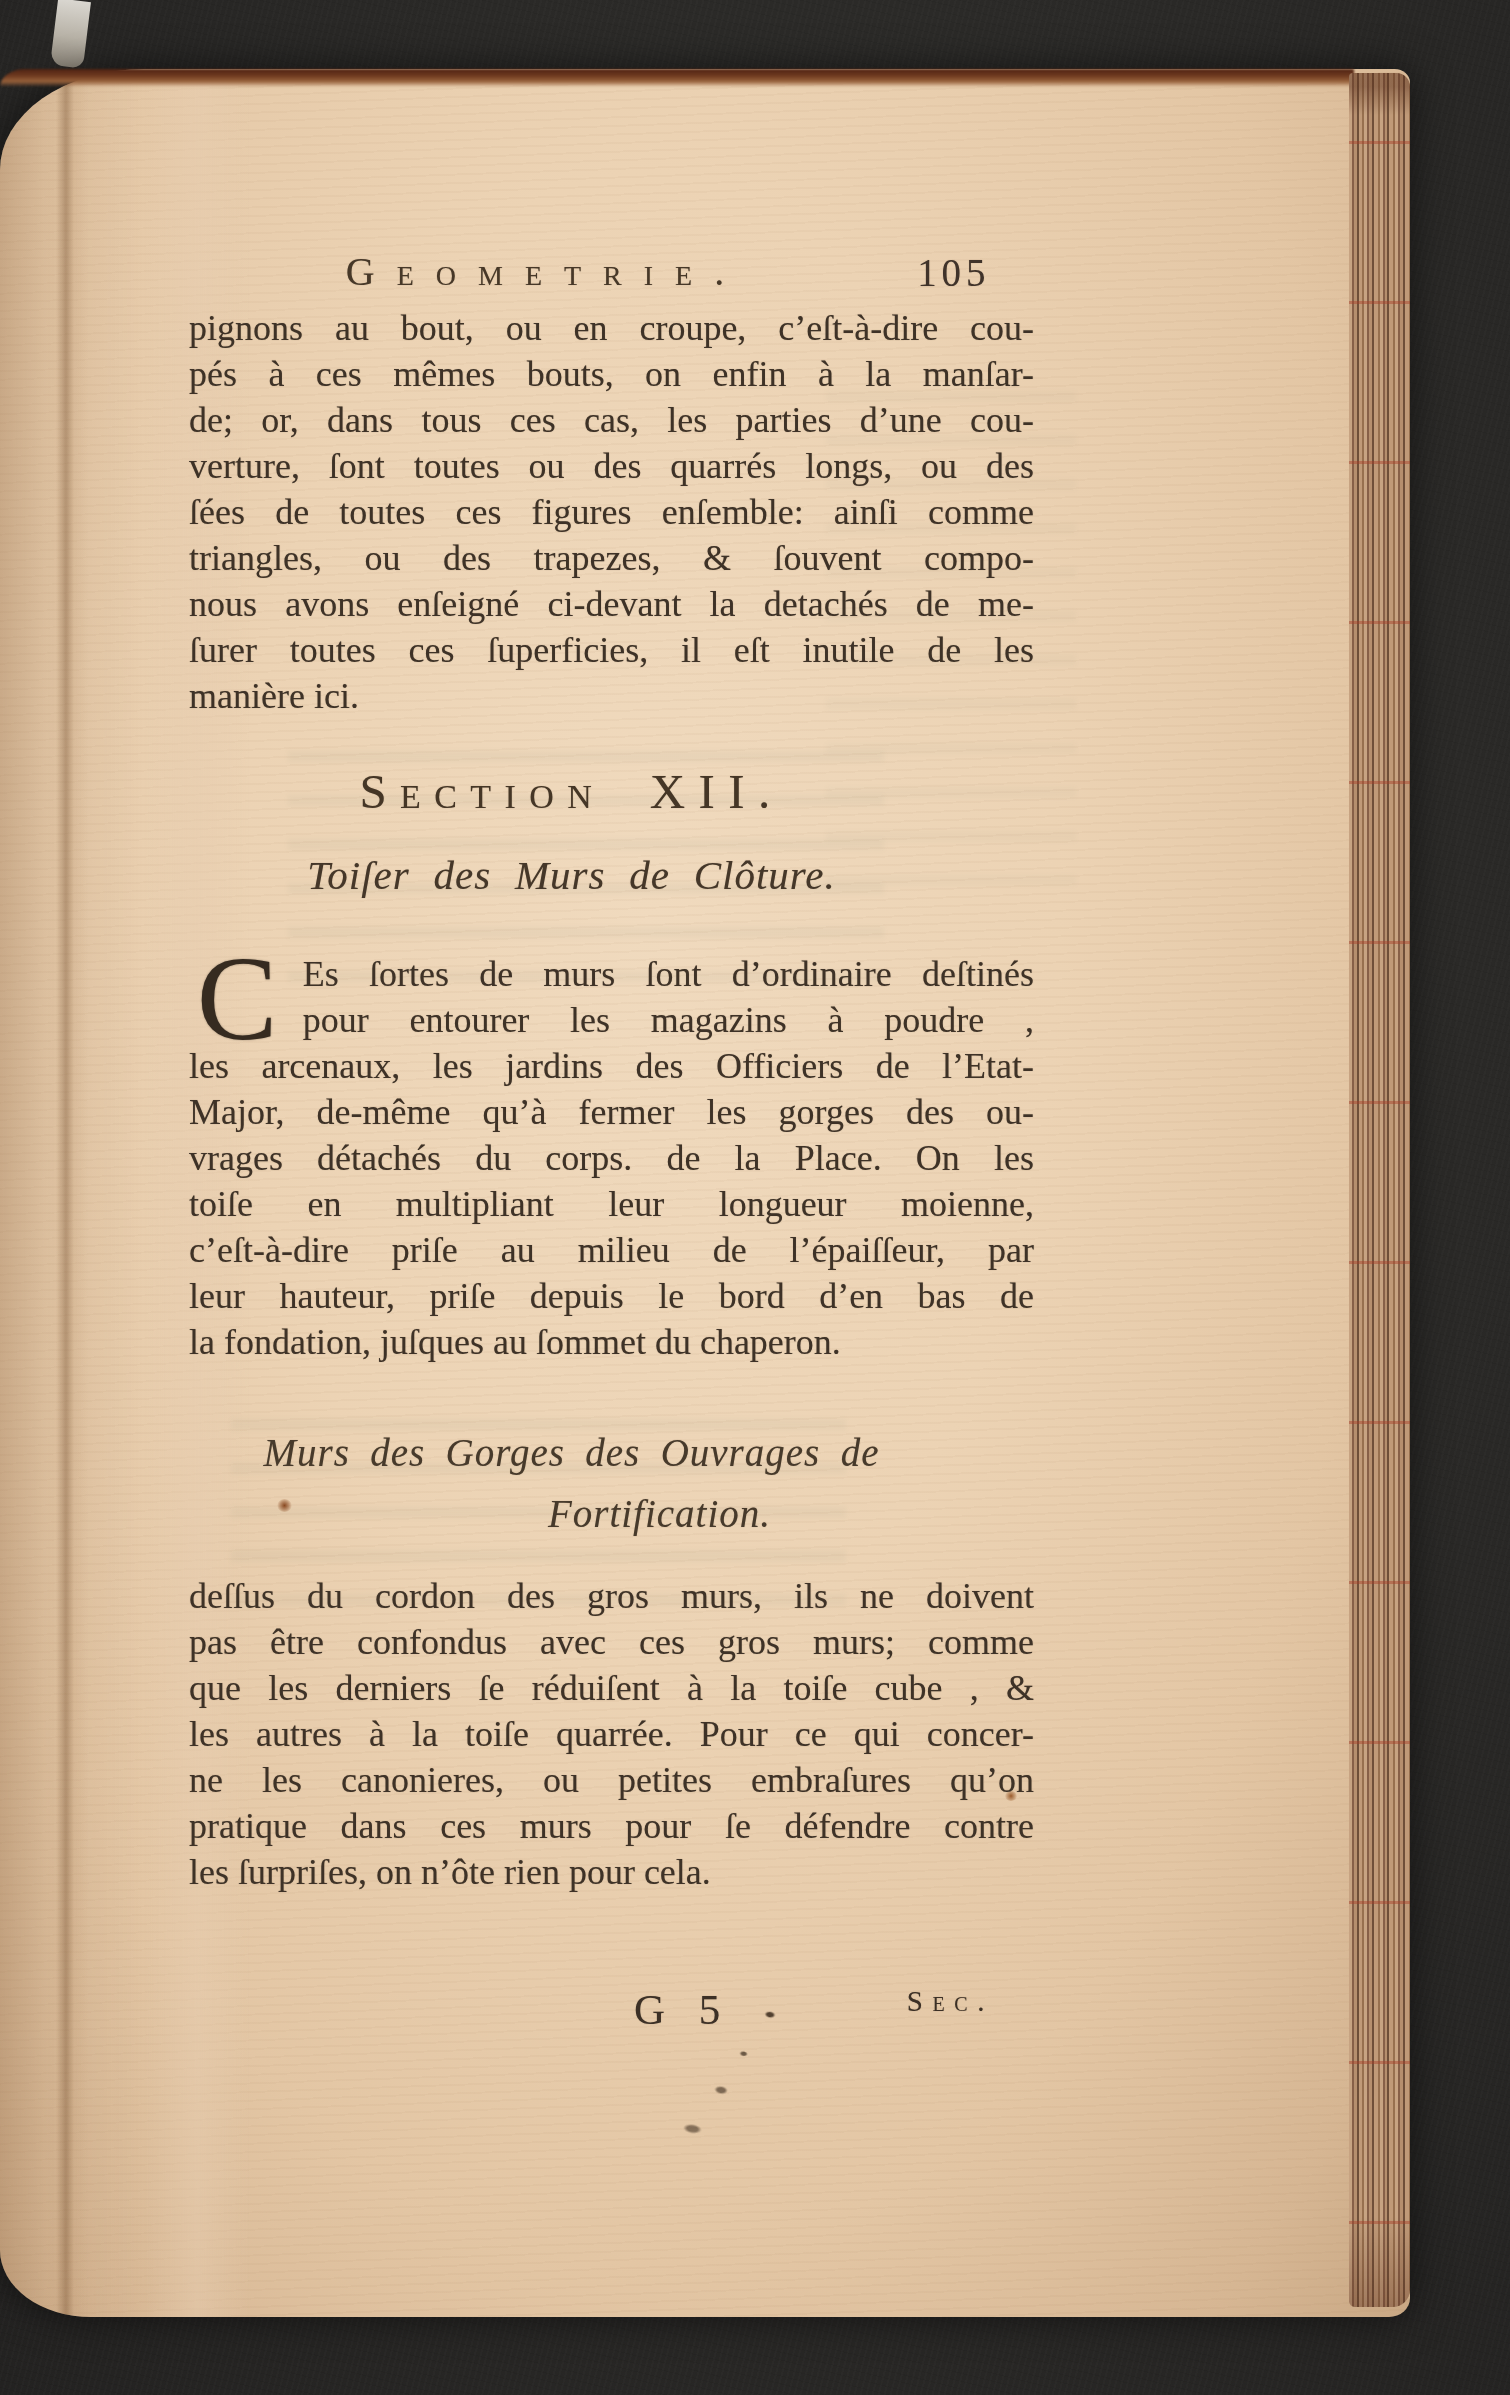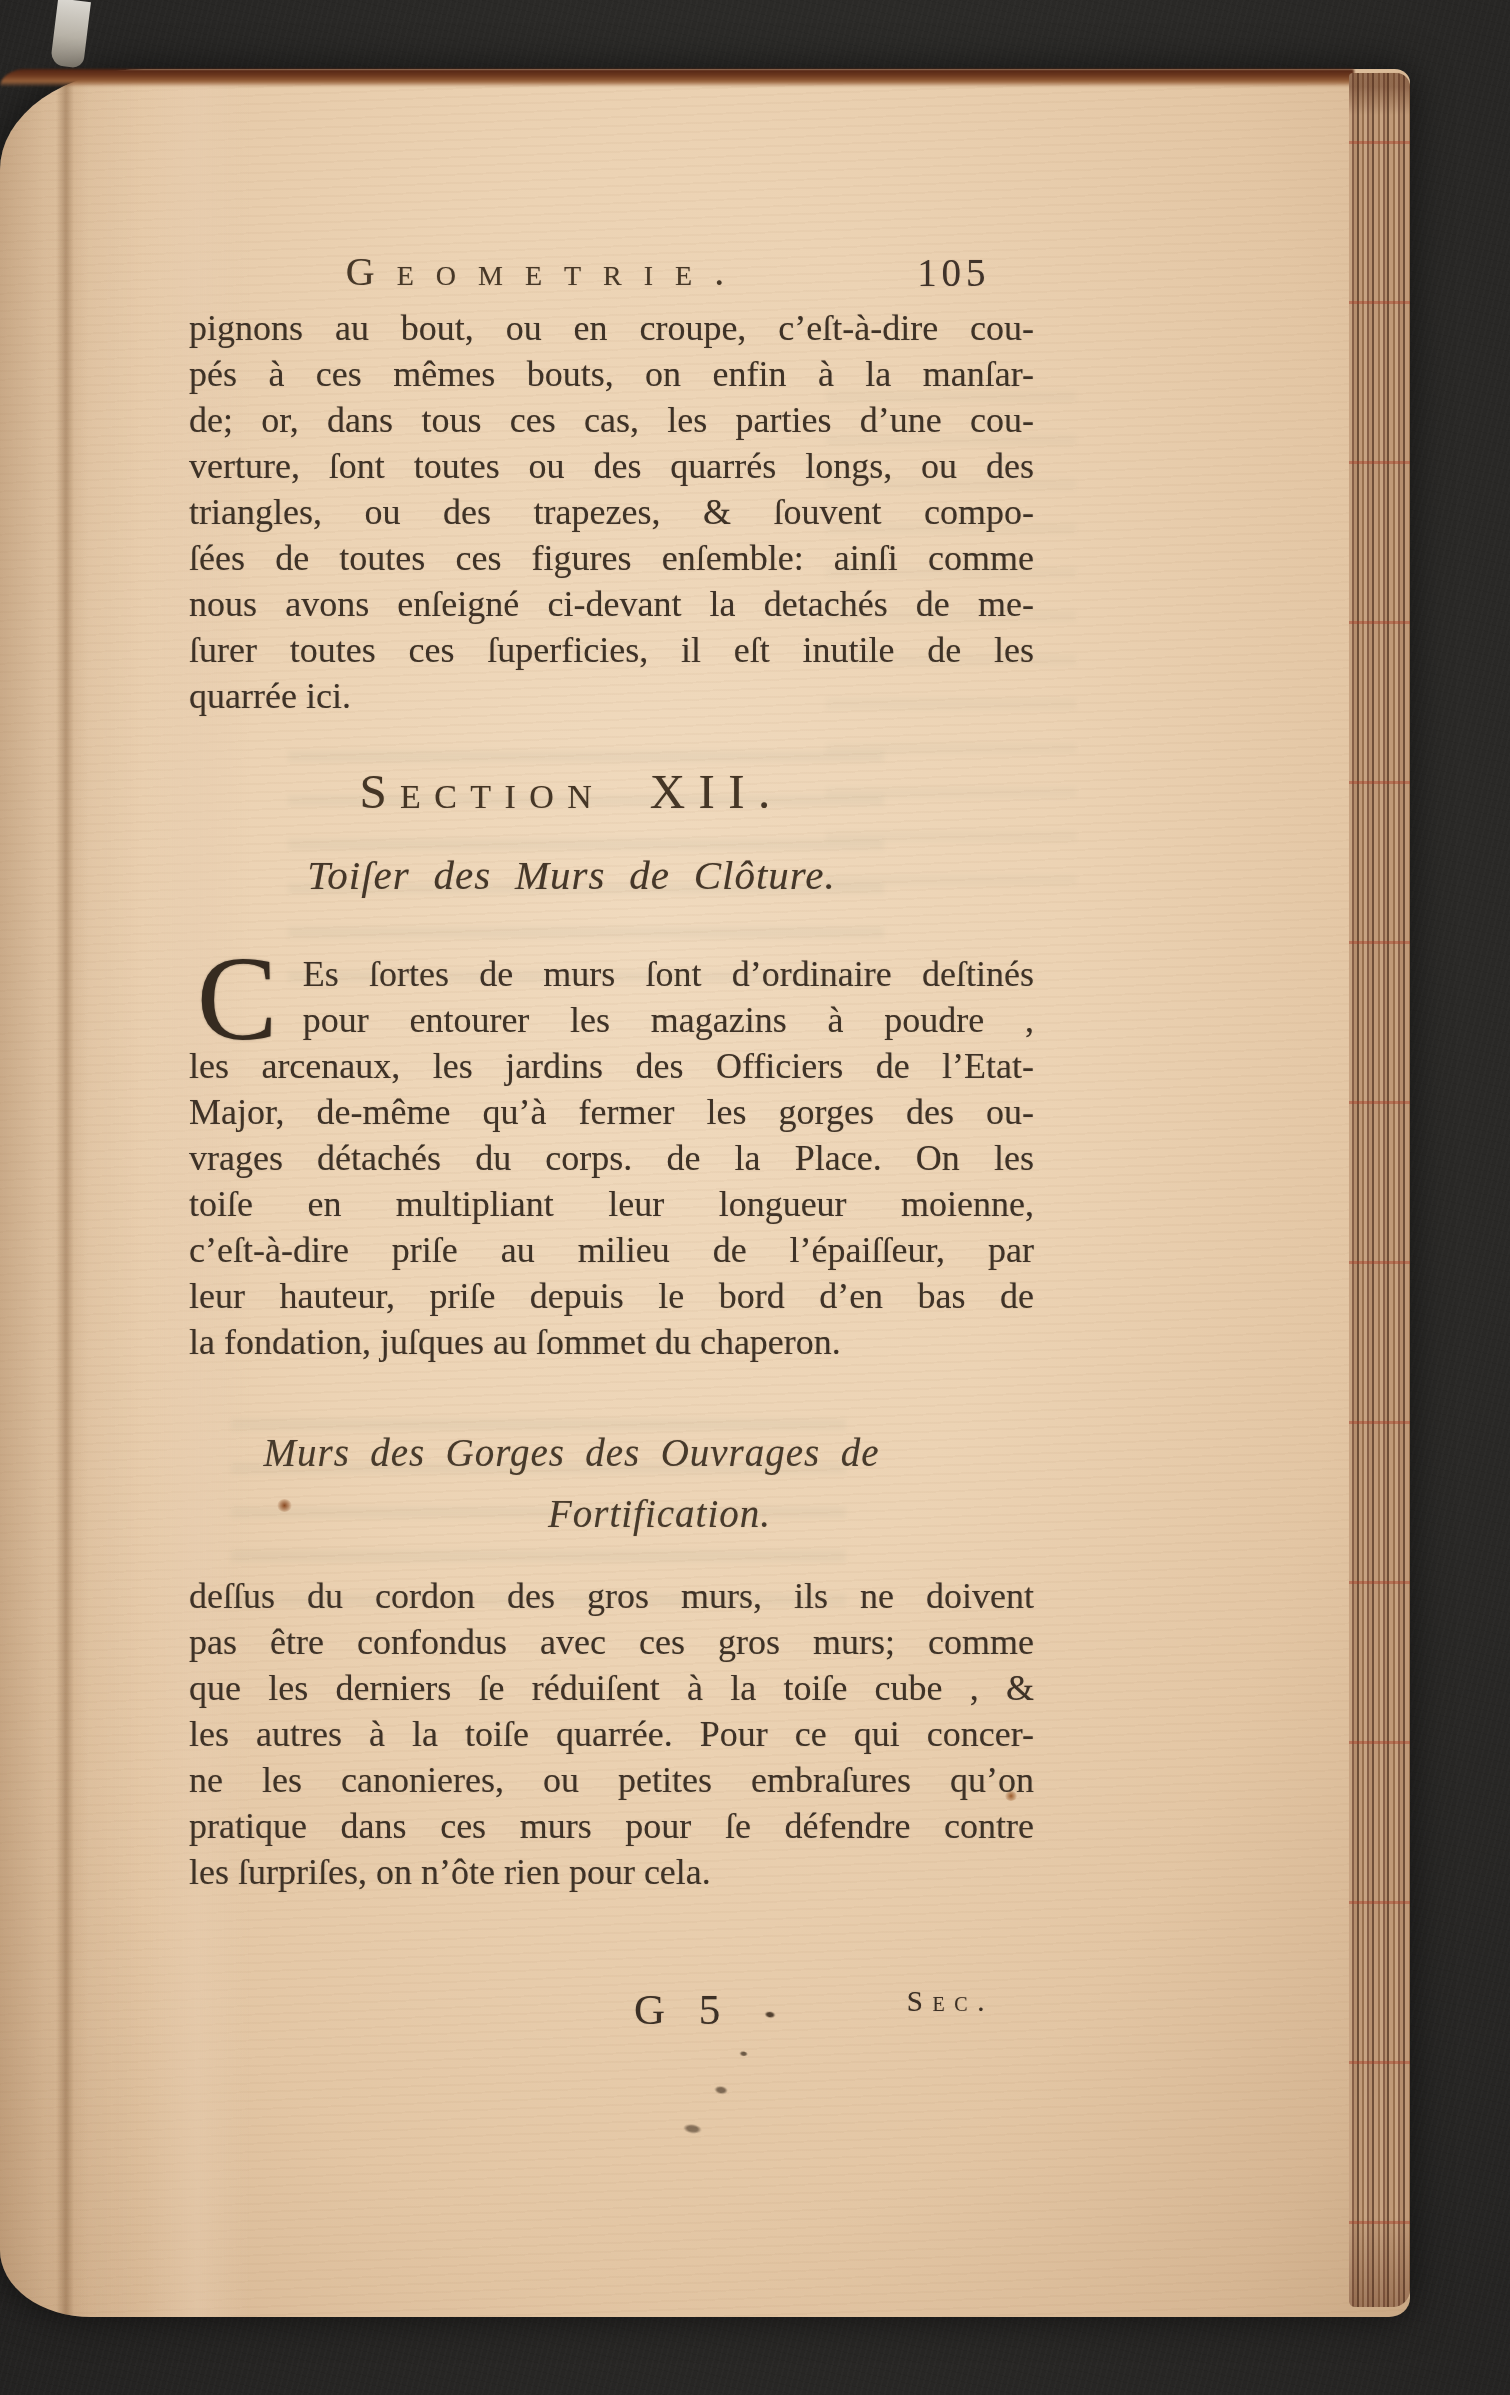--- a/index.html
+++ b/index.html
@@ -135,25 +135,25 @@
       <div class="header-row">
         <span class="running-title">Geometrie.</span>
         <span class="page-number">105</span>
       </div>
 
       <div class="para para-top">
         <div class="line">pignons au bout, ou en croupe, c’eſt-à-dire cou-</div>
         <div class="line">pés à ces mêmes bouts, on enfin à la manſar-</div>
         <div class="line">de; or, dans tous ces cas, les parties d’une cou-</div>
         <div class="line">verture, ſont toutes ou des quarrés longs, ou des</div>
+        <div class="line">ſées de toutes ces figures enſemble: ainſi comme</div>
         <div class="line">triangles, ou des trapezes, &amp; ſouvent compo-</div>
-        <div class="line">ſées de toutes ces figures enſemble: ainſi comme</div>
         <div class="line">nous avons enſeigné ci-devant la detachés de me-</div>
         <div class="line">ſurer toutes ces ſuperficies, il eſt inutile de les</div>
-        <div class="line last">quarrée ici.</div>
+        <div class="line last">manière ici.</div>
       </div>
 
       <div class="section-title">Section XII.</div>
       <div class="section-subtitle">Toiſer des Murs de Clôture.</div>
 
       <div class="para para-section">
         <span class="dropcap">C</span>
         <div class="line">Es ſortes de murs ſont d’ordinaire deſtinés</div>
         <div class="line">pour entourer les magazins à poudre ,</div>
         <div class="line">les arcenaux, les jardins des Officiers de l’Etat-</div>

